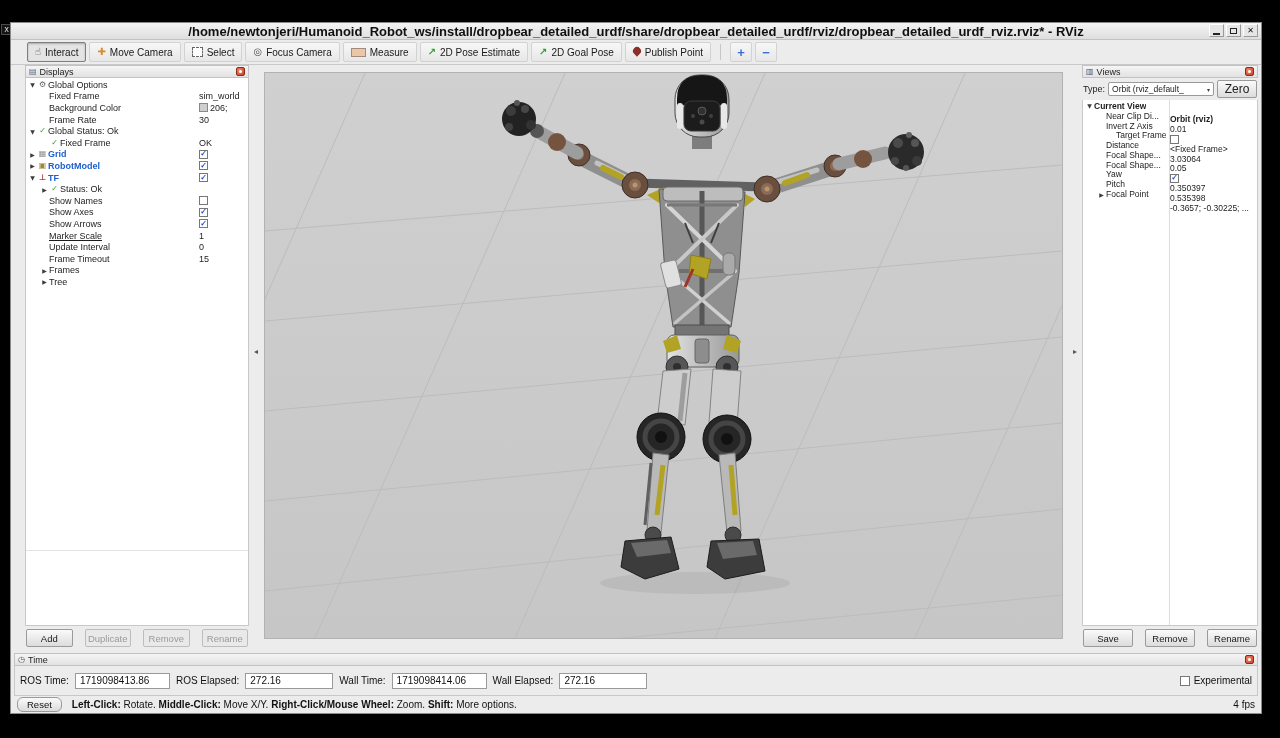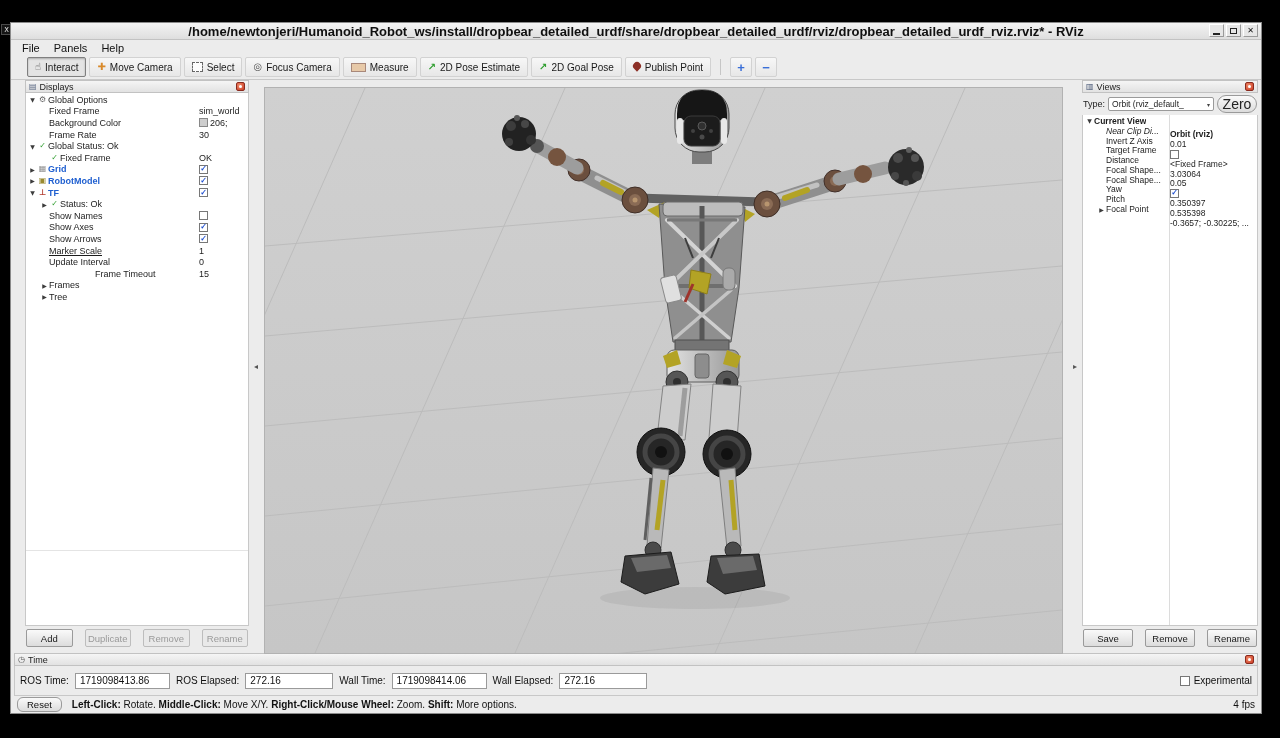--- a/index.html
+++ b/index.html
@@ -85,21 +85,21 @@
 
   .panel-buttons{flex:none;height:20px;display:flex;gap:12px;padding:3px 1px 0 1px;}
   .small-btn{flex:1;height:16px;font-size:9.5px;color:#1a1a1a;border:1px solid #9a9a9a;border-radius:2px;
     background:linear-gradient(#fafafa,#dcdcdc);display:flex;align-items:center;justify-content:center;}
   .small-btn.disabled{color:#9a9a9a;border-color:#bdbdbd;background:#e9e9e9;}
 
   .views-typerow{flex:none;height:18px;display:flex;align-items:center;gap:3px;padding:2px 1px;font-size:9px;color:#222;background:#ececec;}
   .type-dropdown{flex:1;height:14px;background:#fff;border:1px solid #9a9a9a;border-radius:2px;display:flex;align-items:center;
     padding:0 3px;font-size:8.5px;overflow:hidden;white-space:nowrap;box-sizing:border-box;}
   .type-caret{margin-left:auto;font-size:6px;color:#444;}
-  .zero-btn{flex:none;width:38px;height:16px;font-size:14px;border:1px solid #9a9a9a;border-radius:9px;
+  .zero-btn{flex:none;width:38px;height:16px;font-size:12px;border:1px solid #9a9a9a;border-radius:2px;
     background:linear-gradient(#fafafa,#dcdcdc);display:flex;align-items:center;justify-content:center;}
 
   .viewport{position:absolute;left:253px;top:7px;width:797px;height:565px;background:#cacaca;border:1px solid #b2b2b2;box-sizing:content-box;}
   .split-chevron{position:absolute;font-size:8px;color:#555;line-height:8px;z-index:3;}
   .split-left{left:243px;top:283px;}
   .split-right{left:1062px;top:283px;}
 
   
   .time-panel{flex:none;height:43px;margin:0 3px;display:flex;flex-direction:column;background:#ececec;}
   .time-fields{flex:1;display:flex;align-items:center;gap:6px;padding:0 5px;border:1px solid #c8c8c8;border-top:none;background:#ececec;}
@@ -133,25 +133,20 @@
           </div>
         <div class="win-btn">
             <span class="wc-max"></span>
           </div>
         <div class="win-btn">
             <span class="icon">✕</span>
           </div>
       </div>
     </div>
 
-    <div class="menubar">
-      <div class="menu-item">File</div>
-      <div class="menu-item">Panels</div>
-      <div class="menu-item">Help</div>
-    </div>
 
     <div class="toolbar">
       <div id="toolbar-tools" style="display:flex;align-items:center;gap:3px;">
           <div class="tool-btn active">
             <span class="tool-icon icon ic-hand">☝</span>
             <span>Interact</span>
           </div>
           <div class="tool-btn">
             <span class="tool-icon icon ic-move">✚</span>
             <span>Move Camera</span>
@@ -327,21 +322,21 @@
             <div class="tree-row">
               <div class="tree-labelcell" style="padding-left: 14px;">
                 <span class="expander icon"></span>
                 <span class="tlabel">Update Interval</span>
               </div>
               <div class="tree-valuecell">
                 <span class="vtext">0</span>
               </div>
             </div>
             <div class="tree-row">
-              <div class="tree-labelcell" style="padding-left: 14px; margin-left: 46px;">
+              <div class="tree-labelcell" style="padding-left: 14px;">
                 <span class="expander icon"></span>
                 <span class="tlabel">Frame Timeout</span>
               </div>
               <div class="tree-valuecell">
                 <span class="vtext">15</span>
               </div>
             </div>
             <div class="tree-row">
               <div class="tree-labelcell" style="padding-left: 14px;">
                 <span class="expander icon">▶</span>
@@ -542,39 +537,39 @@
         <div class="tree-row">
               <div class="tree-labelcell" style="padding-left: 2px;">
                 <span class="expander icon">▼</span>
                 <span class="tlabel bold">Current View</span>
               </div>
               <div class="tree-valuecell">
                 <span class="vtext bold">Orbit (rviz)</span>
               </div>
             </div>
             <div class="tree-row">
-              <div class="tree-labelcell" style="padding-left: 14px; font-style: italic;">
+              <div class="tree-labelcell" style="padding-left: 14px;">
                 <span class="expander icon"></span>
                 <span class="tlabel">Near Clip Di...</span>
               </div>
               <div class="tree-valuecell">
                 <span class="vtext">0.01</span>
               </div>
             </div>
             <div class="tree-row">
               <div class="tree-labelcell" style="padding-left: 14px;">
                 <span class="expander icon"></span>
                 <span class="tlabel">Invert Z Axis</span>
               </div>
               <div class="tree-valuecell">
                 <span class="cb"></span>
               </div>
             </div>
             <div class="tree-row">
-              <div class="tree-labelcell" style="padding-left: 14px;">
+              <div class="tree-labelcell" style="padding-left: 24px;">
                 <span class="expander icon"></span>
                 <span class="tlabel">Target Frame</span>
               </div>
               <div class="tree-valuecell">
                 <span class="vtext">&lt;Fixed Frame&gt;</span>
               </div>
             </div>
             <div class="tree-row">
               <div class="tree-labelcell" style="padding-left: 14px;">
                 <span class="expander icon"></span>

